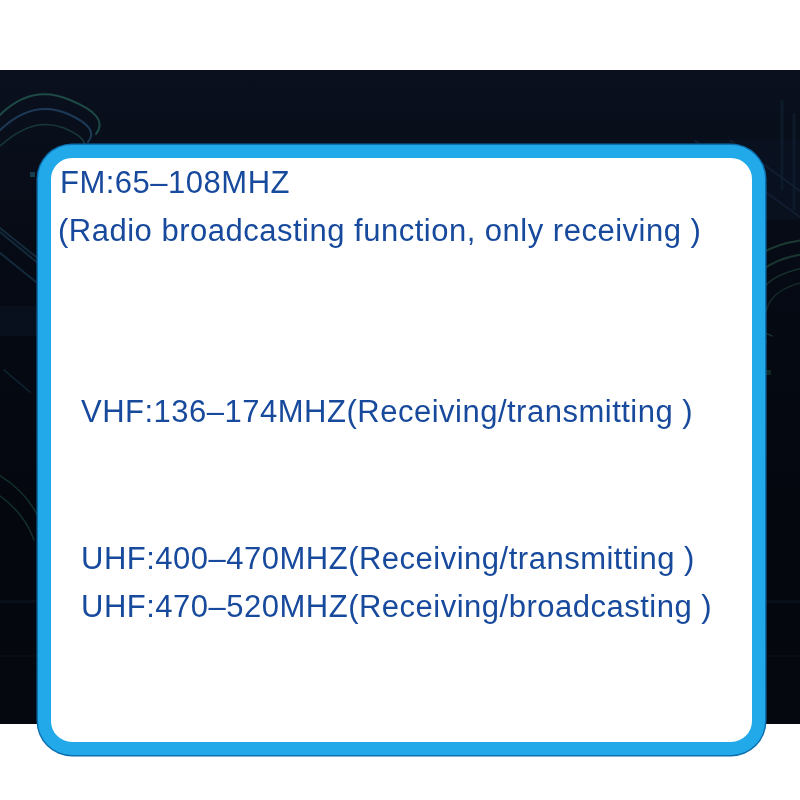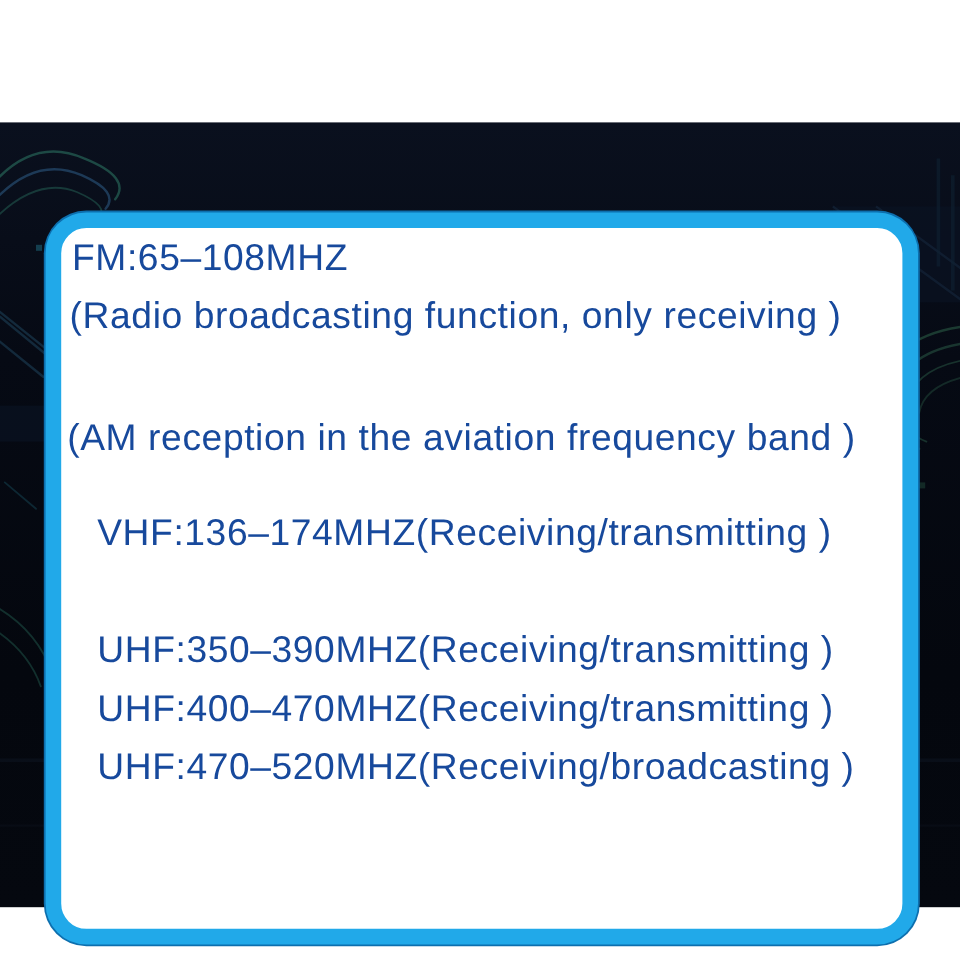--- a/index.html
+++ b/index.html
@@ -14,21 +14,20 @@
     --trace_green:#2a5a45;
     --trace_dim:#14283d;
   }
   *{margin:0;padding:0;box-sizing:border-box;}
   html,body{width:800px;height:800px;}
   body{font-family:"Liberation Sans",sans-serif;background:var(--page_bg);}
   .page{position:relative;width:800px;height:800px;overflow:hidden;background:var(--page_bg);}
   .banner{
     position:absolute;left:0;top:70px;width:800px;height:654px;
     background:linear-gradient(180deg,#0a101e 0%,#060a14 30%,#04070e 70%,#05080f 100%);
-    margin-top:32px;
   }
   .decor{position:absolute;top:0;height:654px;pointer-events:none;}
   .decor.left{left:0;width:130px;}
   .decor.right{right:0;width:130px;}
   .streak{position:absolute;left:0;width:800px;background:#101826;opacity:.45;}
   .streak.s1{top:530px;height:3px;}
   .streak.s2{top:585px;height:2px;opacity:.3;}
   .card{
     position:absolute;left:38px;top:75px;width:727px;height:610px;
     background:var(--card_bg);
@@ -96,22 +95,20 @@
       </g>
       <path d="M112 30 L 112 120 M124 44 L 124 140" stroke="#0f2233" stroke-width="3" opacity="0.6"></path>
     </svg>
 
     <div class="streak s1"></div>
     <div class="streak s2"></div>
 
     <div class="card">
       <div class="spec fm-title">FM:65–108MHZ</div>
       <div class="spec fm-desc">(Radio broadcasting function, only receiving )</div>
-      <div class="spec am-desc">(AM reception in the aviation frequency band )</div>
       <div class="spec band-row r0">VHF:136–174MHZ(Receiving/transmitting )</div>
-      <div class="spec band-row r2">UHF:350–390MHZ(Receiving/transmitting )</div>
       <div class="spec band-row r3">UHF:400–470MHZ(Receiving/transmitting )</div>
       <div class="spec band-row r4">UHF:470–520MHZ(Receiving/broadcasting )</div>
     </div>
 
   </div>
 
 </div>
 
 </body></html>

